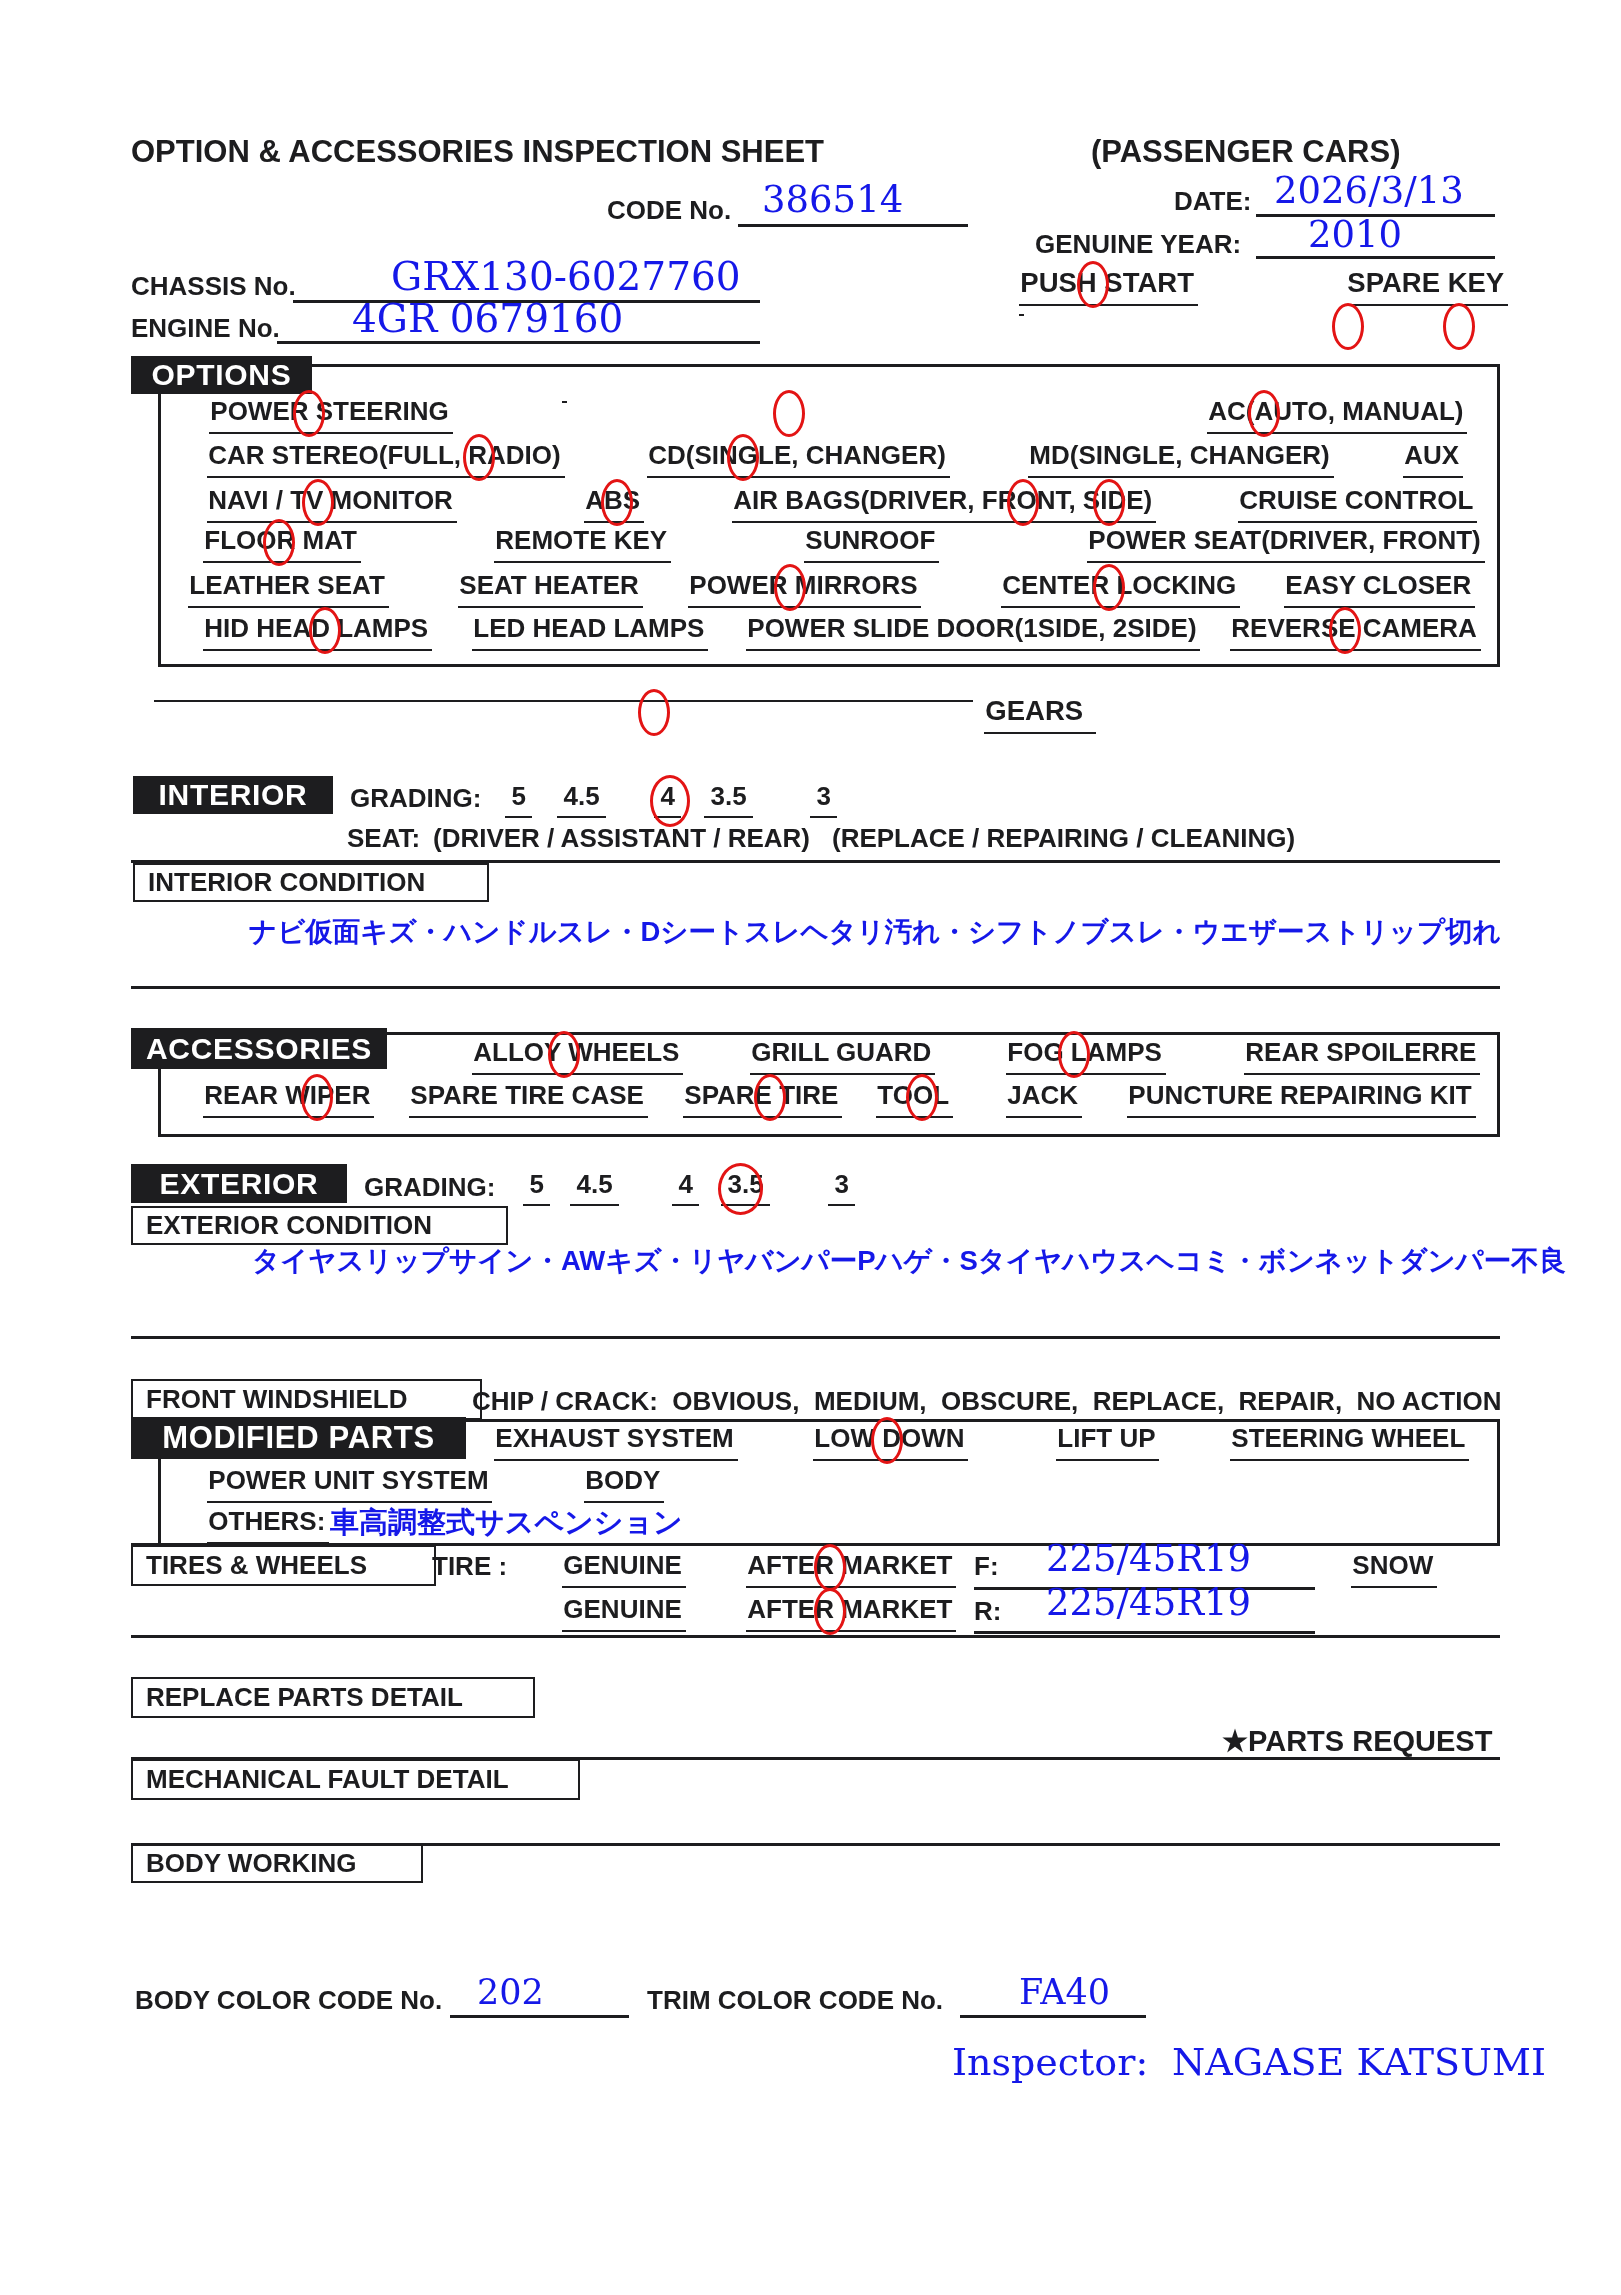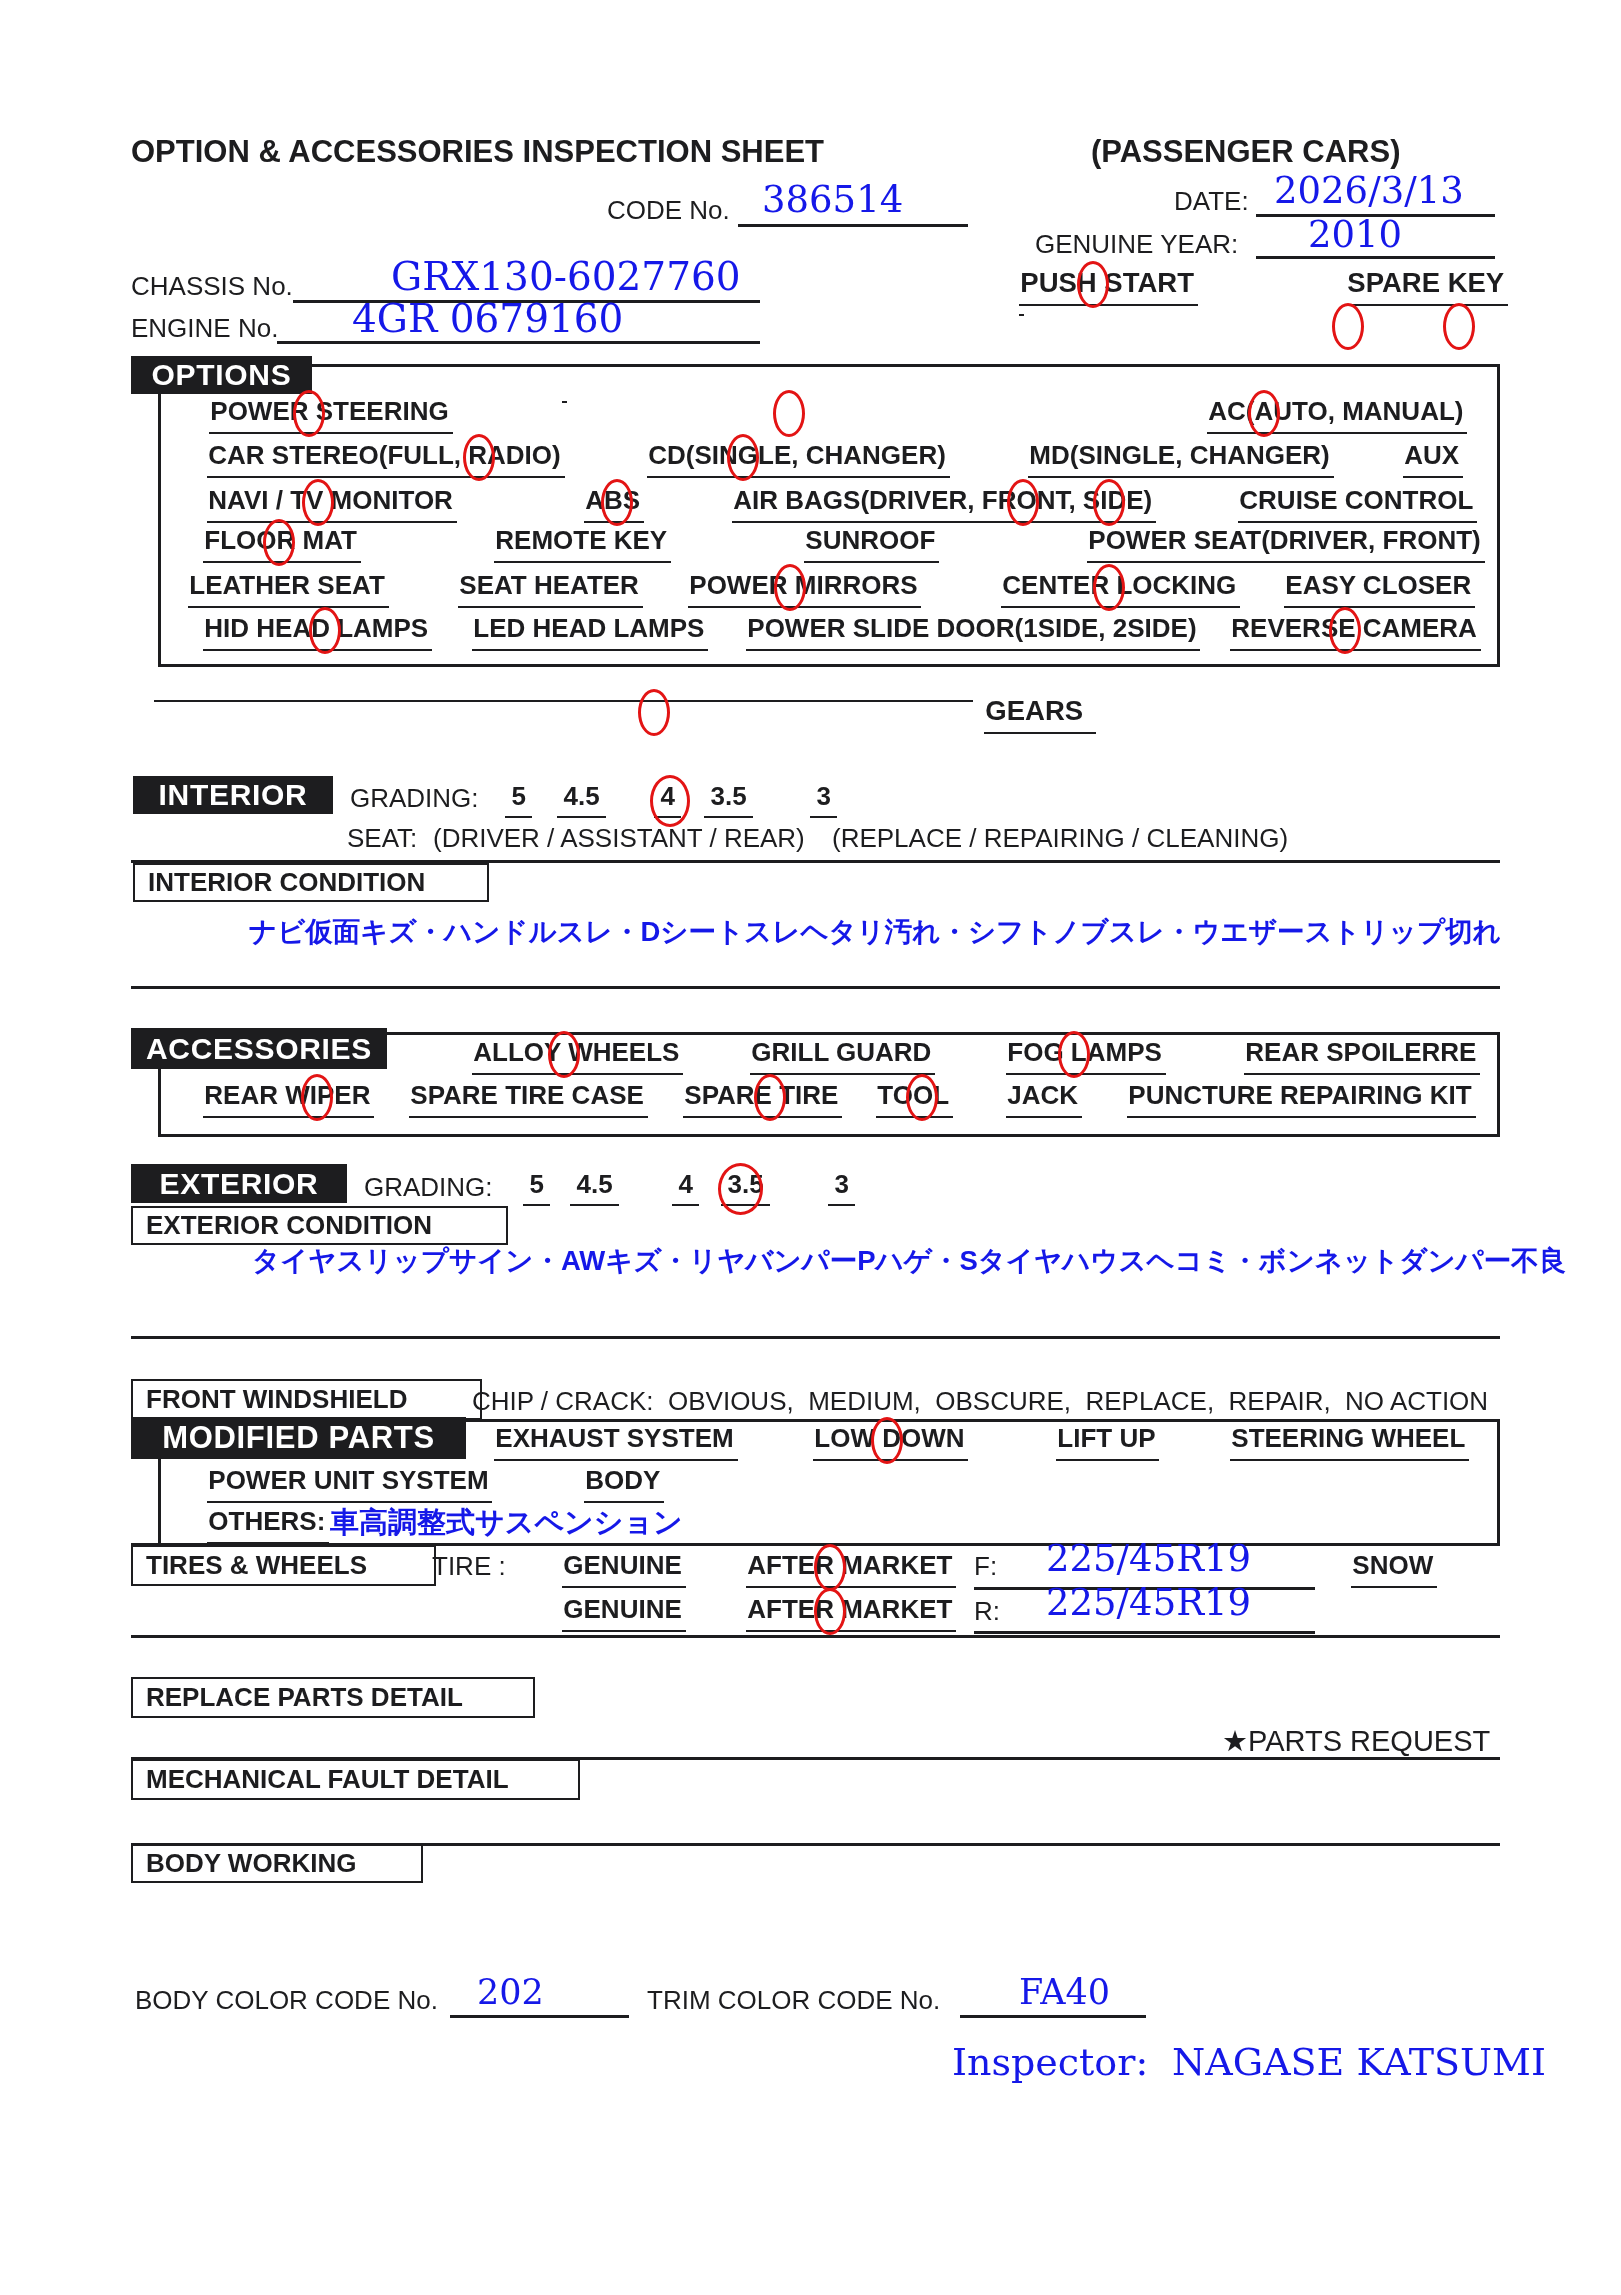--- a/index.html
+++ b/index.html
@@ -1,19 +1,19 @@
 <!DOCTYPE html>
 <html style="font-size:10.5px"><head>
 <meta charset="utf-8">
 <style>
   html,body{margin:0;padding:0}
   body{width:1622px;height:2295px;background:#fff;position:relative;
        font-family:"Liberation Sans",sans-serif;color:#1d1d1f;overflow:hidden}
   .ab{position:absolute}
-  .t{font-weight:normal;font-size:26px;white-space:nowrap}
+  .t{font-weight:bold;font-size:26px;white-space:nowrap}
   .it{position:absolute;font-weight:bold;font-size:26px;white-space:nowrap;
       border-bottom:2.6px solid #1d1d1f;padding:0 3.9px 4.6px 1.3px}
   .blk{position:absolute;background:#1d1d1f;color:#fff;font-weight:bold;font-size:30px;
        display:flex;align-items:center;justify-content:center;white-space:nowrap;letter-spacing:0.7px}
   .wbox{position:absolute;border:2.6px solid #1d1d1f;background:#fff;font-weight:bold;font-size:26px;
         display:flex;align-items:center;padding-left:13px;white-space:nowrap}
   .line{position:absolute;background:#1d1d1f;height:2.6px}
   .vline{position:absolute;background:#1d1d1f;width:2.6px}
   .blue{color:#1518e8;font-family:"DejaVu Serif","Liberation Serif",serif;white-space:nowrap}
   .jp{color:#1518e8;font-weight:bold;font-size:27.5px;white-space:nowrap;

